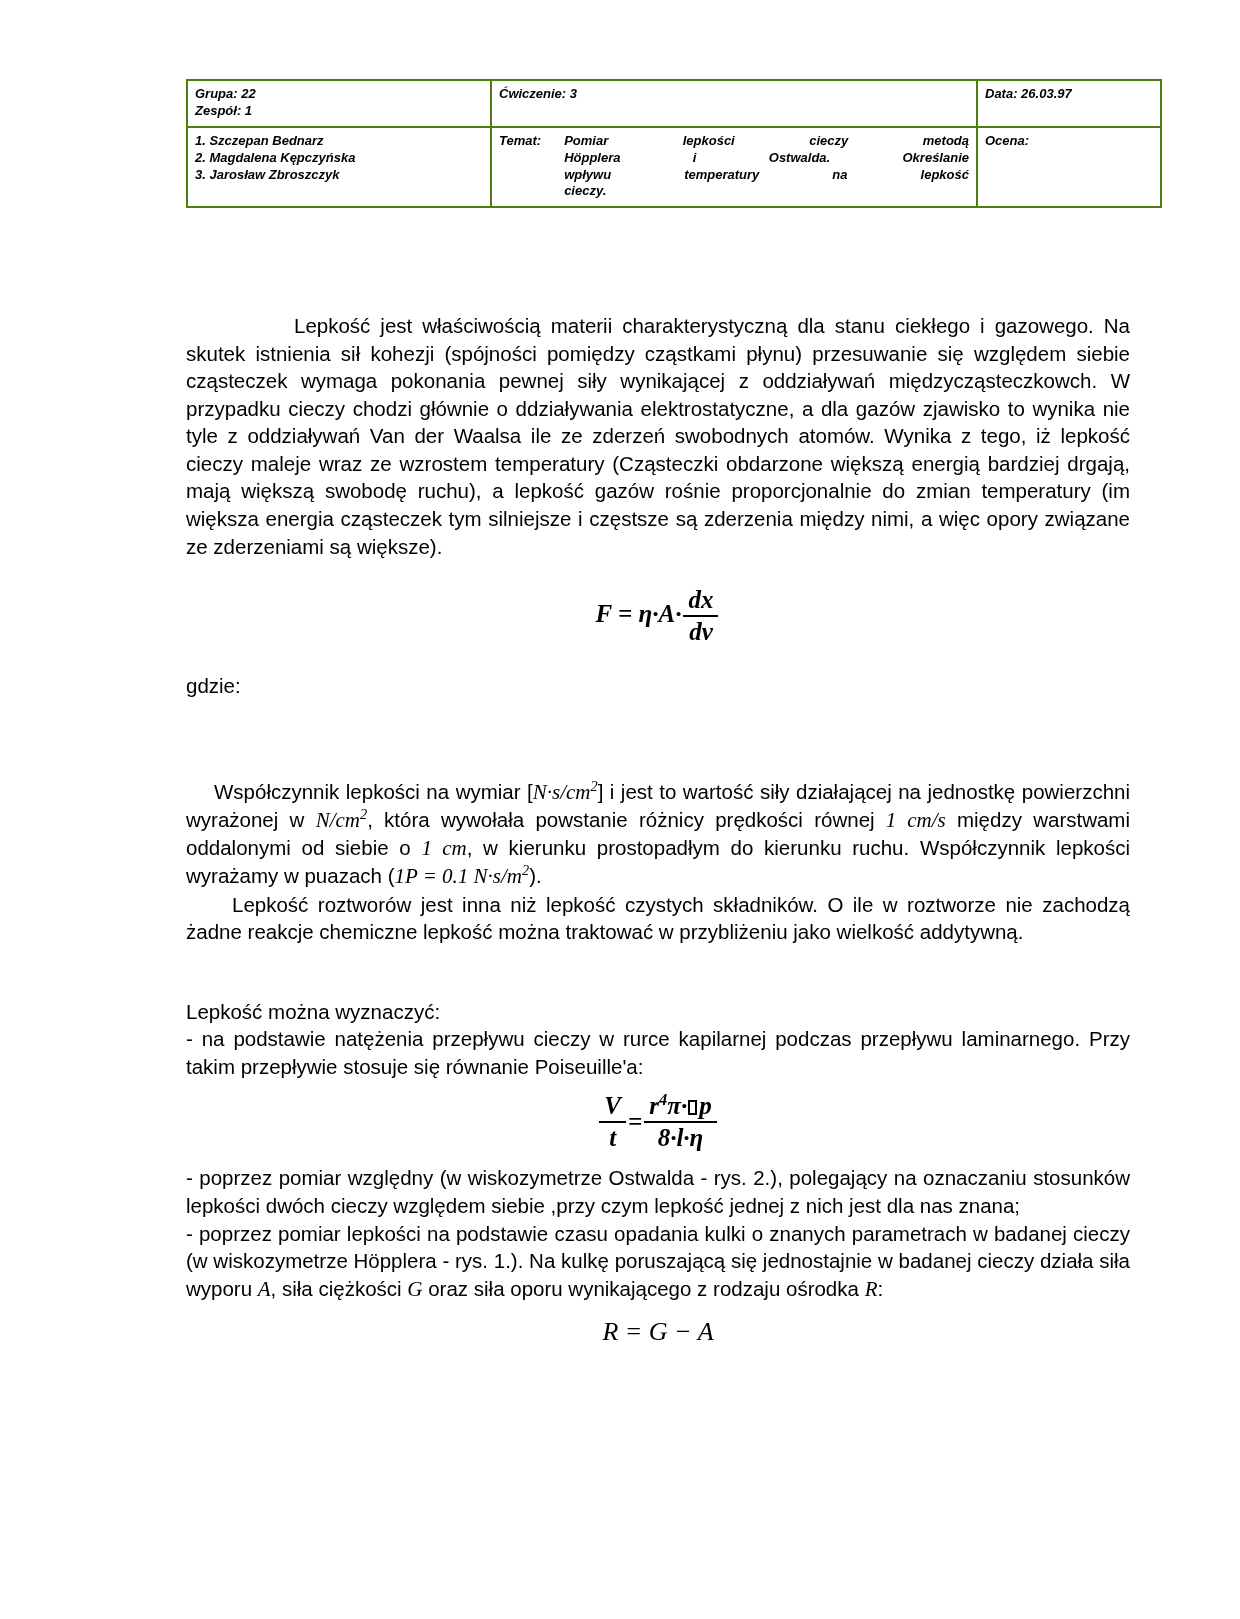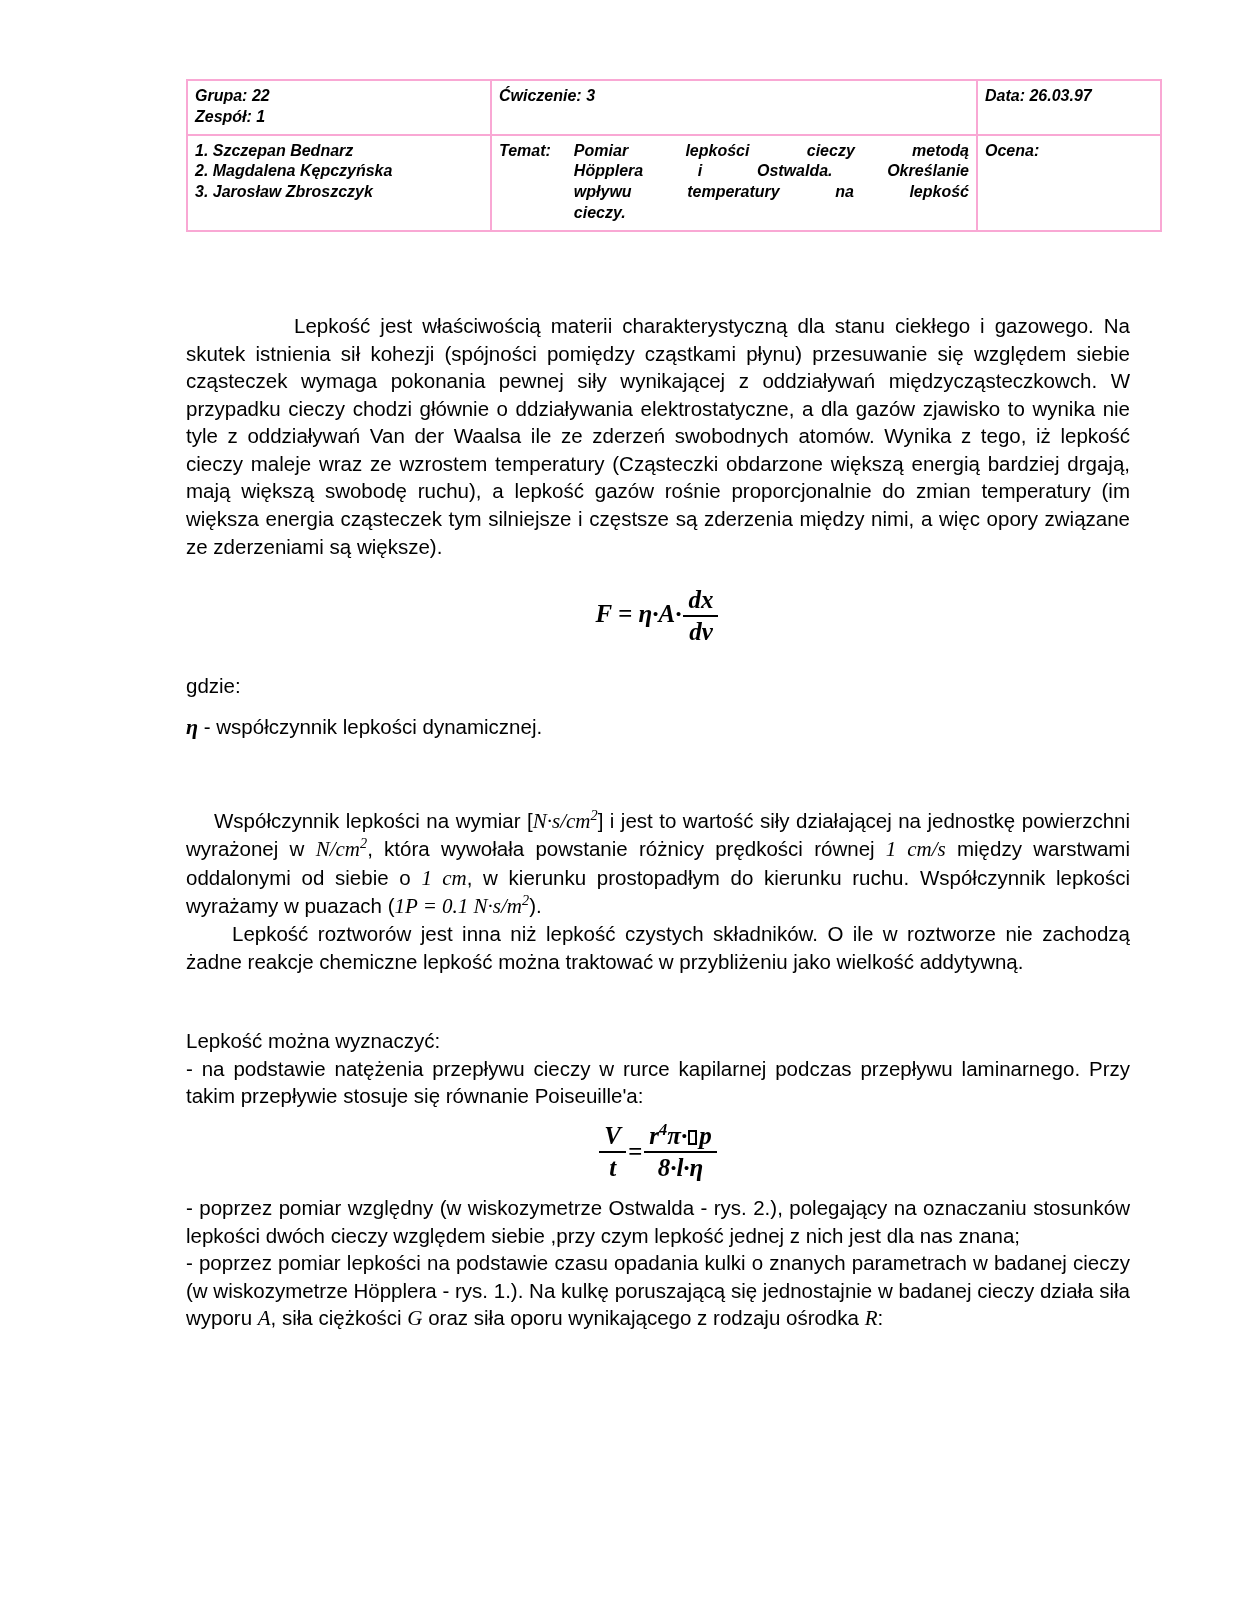--- a/index.html
+++ b/index.html
@@ -27,26 +27,26 @@
   
   .header-table {
     position: absolute;
     left: 186px;
     top: 79px;
     width: 926px;
     border-collapse: collapse;
     table-layout: fixed;
   }
   .header-table td {
-    border: 2px solid #f9a8d4;
+    border: 2px solid #4d7c0f;
     vertical-align: top;
     padding: 5px 7px 6px 7px;
     font-style: italic;
     font-weight: bold;
-    font-size: 16px;
+    font-size: 13px;
     line-height: 1.30;
     font-family: "Liberation Sans", sans-serif;
   }
   .col-a { width: 288px; }
   .col-b { width: 470px; }
   .col-c { width: 168px; }
 
   .cell-line { white-space: nowrap; }
 
   
@@ -214,21 +214,20 @@
       <span>=</span>
       <span>η</span><span>·</span><span>A</span><span>·</span><span class="frac"><span class="num">dx</span><span class="den">dv</span></span>
     </p>
 
     <div class="spacer-md"></div>
 
     <p class="para">gdzie:</p>
 
     <div class="spacer-sm"></div>
 
-    <p class="para"><span class="eta">η</span><span> - współczynnik lepkości dynamicznej.</span></p>
 
     <div class="spacer-lg"></div>
     <div class="spacer-md"></div>
 
     <p class="para" style="text-indent:28px;"><span>Współczynnik lepkości na wymiar [</span><span class="serif-it"><span>N·s/cm</span><sup>2</sup></span><span>] i jest to wartość siły działającej na jednostkę powierzchni wyrażonej w </span><span class="serif-it"><span>N/cm</span><sup>2</sup></span><span>, która wywołała powstanie różnicy prędkości równej </span><span class="serif-it">1 cm/s</span><span> między warstwami oddalonymi od siebie o </span><span class="serif-it">1 cm</span><span>, w kierunku prostopadłym do kierunku ruchu. Współczynnik lepkości wyrażamy w puazach (</span><span class="serif-it"><span>1P = 0.1 N·s/m</span><sup>2</sup></span><span>).</span></p>
 
     <p class="para" style="text-indent:46px;">Lepkość roztworów jest inna niż lepkość czystych składników. O ile w roztworze nie zachodzą żadne reakcje chemiczne lepkość można traktować w przybliżeniu jako wielkość addytywną.</p>
 
     <div class="spacer-lg"></div>
     <div class="spacer-sm"></div>
@@ -244,15 +243,16 @@
     </p>
 
     <div class="spacer-sm"></div>
 
     <p class="para">- poprzez pomiar względny (w wiskozymetrze Ostwalda - rys. 2.), polegający na oznaczaniu stosunków lepkości dwóch cieczy względem siebie ,przy czym lepkość jednej z nich jest dla nas znana;</p>
 
     <p class="para"><span> - poprzez pomiar lepkości na podstawie czasu opadania kulki o znanych parametrach w badanej cieczy (w wiskozymetrze Höpplera - rys. 1.). Na kulkę poruszającą się jednostajnie w badanej cieczy działa siła wyporu </span><span class="serif-it">A</span><span>, siła ciężkości </span><span class="serif-it">G</span><span> oraz siła oporu wynikającego z rodzaju ośrodka </span><span class="serif-it">R</span><span>:</span></p>
 
     <div class="spacer-sm"></div>
 
+    <p class="formula" style="font-weight:normal;font-size:26px;">R = G − A</p>
 
   </div>
 </div>
 
 </body></html>

